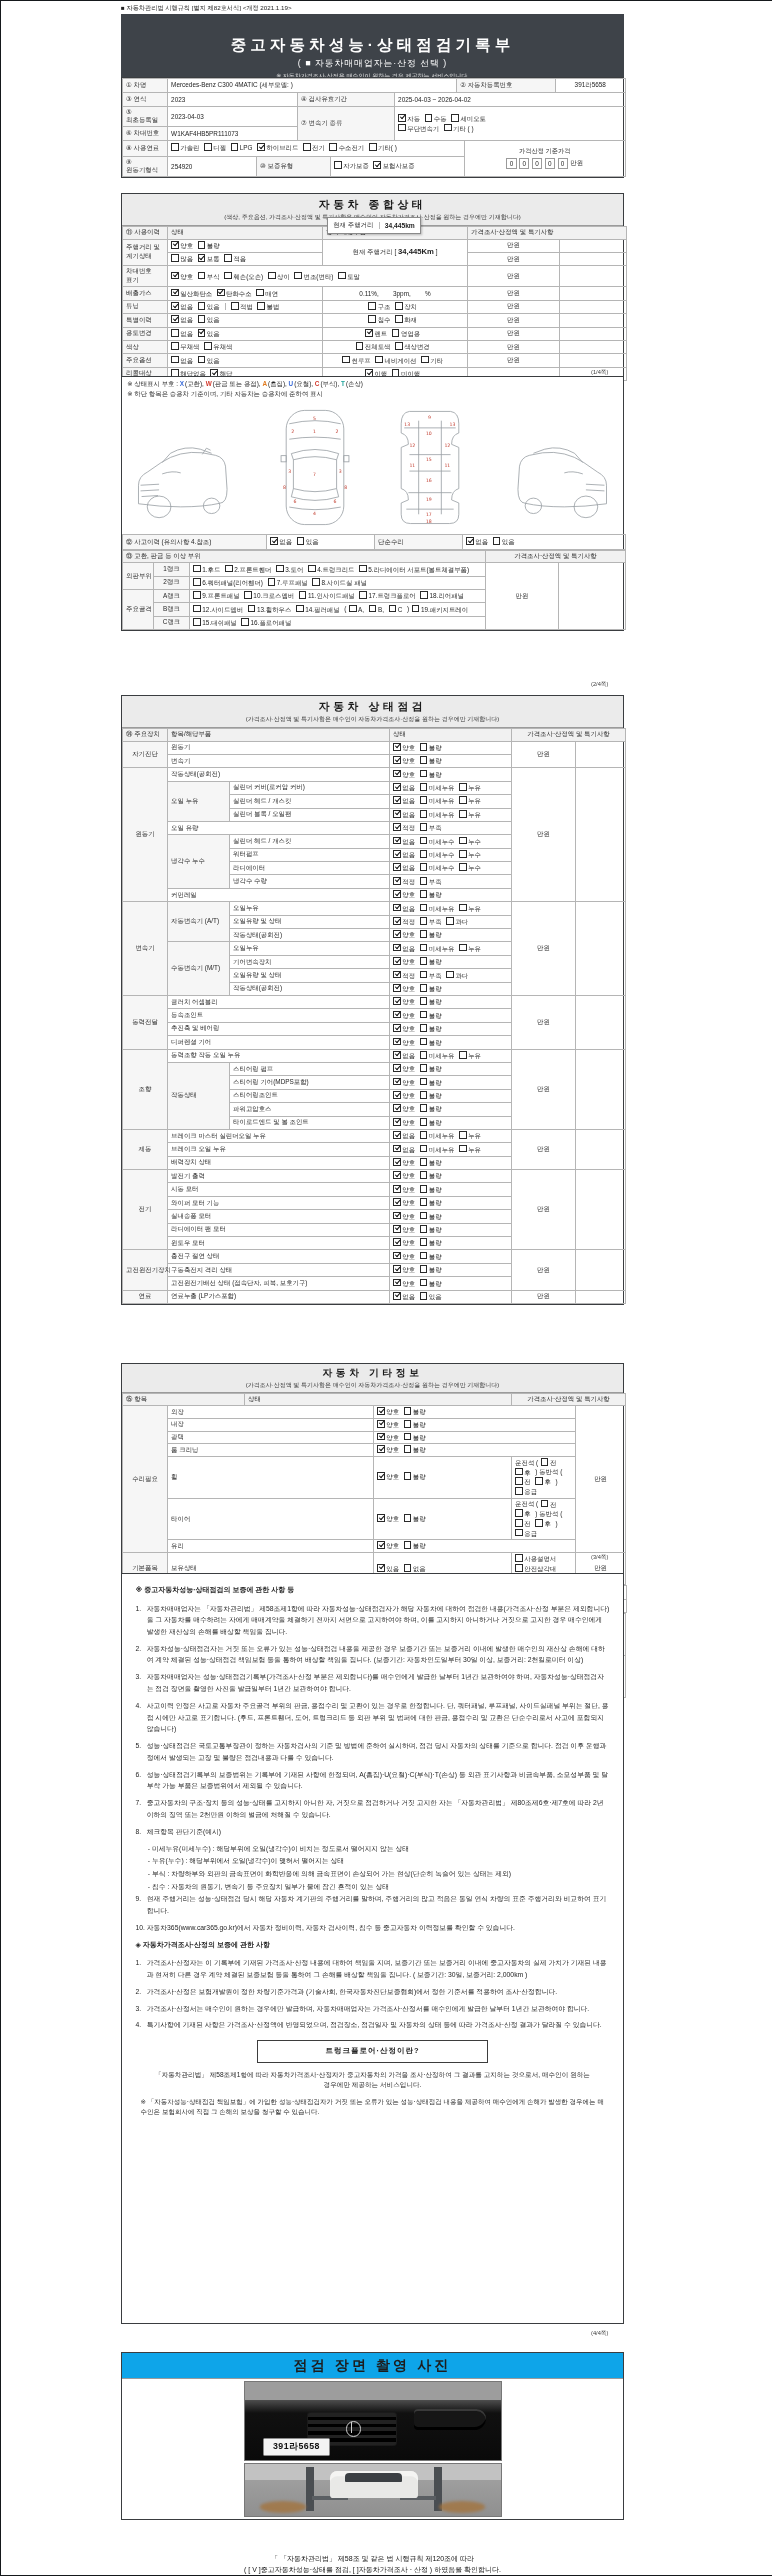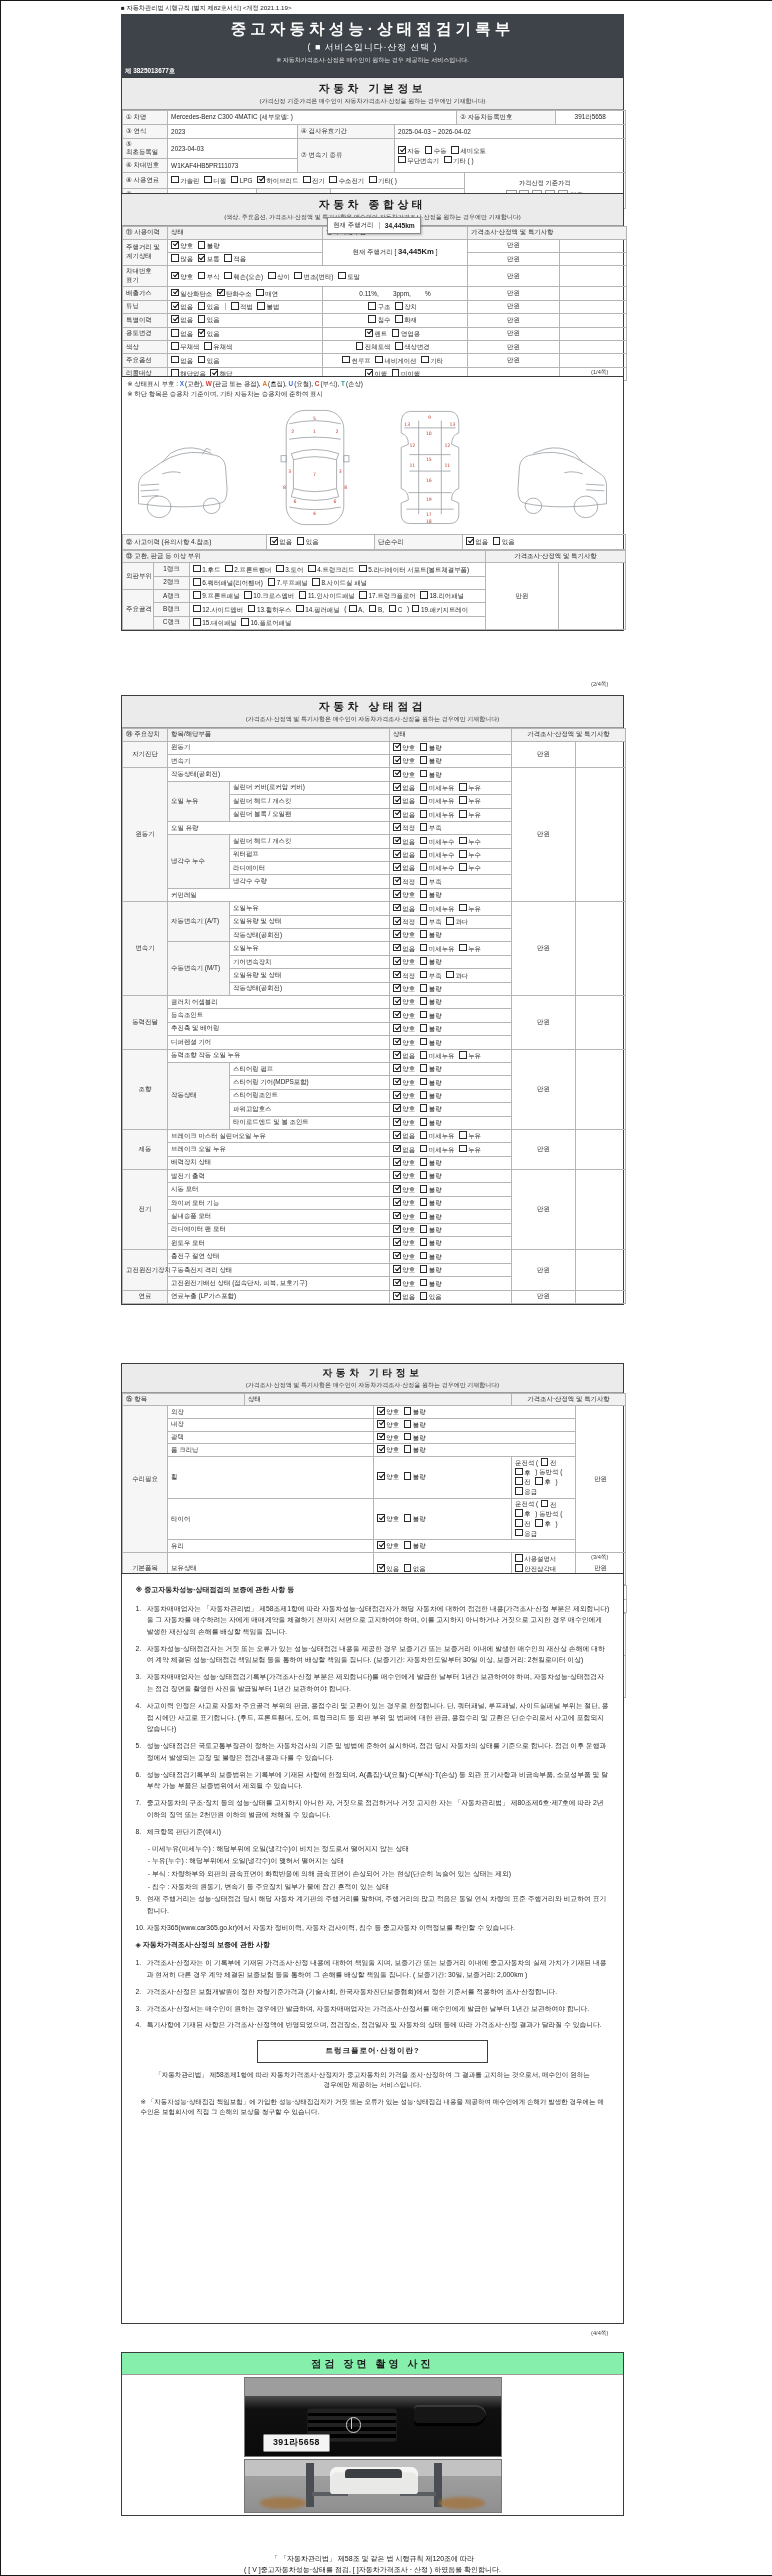--- a/index.html
+++ b/index.html
@@ -3,21 +3,21 @@
 <meta charset="utf-8">
 <style>
   html,body{margin:0;padding:0;background:#fff;}
   .page{position:relative;width:773px;height:2576px;background:#ffffff;
         border:0.5px solid #15181b;box-sizing:border-box;overflow:hidden;
         font-family:"Liberation Sans","DejaVu Sans",sans-serif;color:#1d1d1d;}
   .blk{position:absolute;left:120px;width:503px;box-sizing:border-box;}
   .refline{font-size:6.2px;color:#222;}
   
   .band-dark{background:#3e4349;color:#fff;text-align:center;padding:5.2px 0 1px;}
-  .band-dark .t1{font-size:15.5px;font-weight:bold;letter-spacing:4.1px;}
+  .band-dark .t1{font-size:15.5px;font-weight:bold;letter-spacing:4.1px;margin-top:16px;}
   .band-dark .t2{font-size:8.8px;margin-top:2.1px;letter-spacing:1px;}
   .band-dark .t3{font-size:6px;margin-top:1.5px;color:#e8e8e8;}
   .band-dark .docno{text-align:left;font-size:6.4px;font-weight:bold;padding:2.1px 0 1.5px 4.1px;color:#fff;}
   
   .sec{border:1px solid #3a3d40;background:#fff;box-sizing:border-box;}
   .sechead{background:#ebebeb;border-bottom:0.5px solid #9b9b9b;text-align:center;padding:3.6px 0 3.1px;}
   .sechead .t{font-size:10.8px;font-weight:bold;letter-spacing:3.6px;color:#1b1b1b;}
   .sechead .n{font-size:6px;color:#333;margin-top:1.5px;letter-spacing:0;}
   table{border-collapse:collapse;width:100%;table-layout:fixed;}
   td,th{border:0.5px solid #b5b5b5;font-size:6.4px;padding:1px 3.1px;vertical-align:middle;
@@ -58,22 +58,22 @@
   .notice-body{padding:8.2px 13.4px 5.2px;font-size:6.8px;line-height:1.72;color:#242424;}
   .n-h{font-weight:bold;font-size:7px;margin:2.1px 0 6.2px;}
   .n-item{display:flex;margin-bottom:5.2px;}
   .n-num{width:11.3px;flex:none;}
   .n-sub{margin:1px 0 1px 12.4px;}
   .n-box{width:222px;margin:9.3px auto 6.2px;border:1px solid #3d3d3d;text-align:center;
       font-weight:bold;font-size:7.5px;padding:4.1px 3.1px;letter-spacing:1px;}
   .n-boxtext{margin:0 15.5px 6.2px;font-size:6.6px;line-height:1.6;text-align:center;}
   .n-close{margin:2.1px 5.2px 4.1px;font-size:6.5px;line-height:1.6;}
   
-  .photoband{background:#86efac;border-bottom:0.5px solid #9b9b9b;text-align:center;
-      font-size:10px;font-weight:bold;letter-spacing:3.1px;padding:3.6px 0;}
+  .photoband{background:#0ea5e9;border-bottom:0.5px solid #9b9b9b;text-align:center;
+      font-size:14px;font-weight:bold;letter-spacing:3.1px;padding:3.6px 0;}
   .photo{width:258px;margin:2.1px auto;position:relative;overflow:hidden;border:0.5px solid #777;box-sizing:border-box;}
   .ph1{height:80px;background:linear-gradient(180deg,#9d9d9d 0 17.5px,#4b4b4b 18.5px,#101010 31px,#0a0a0a 100%);}
   .ph1 .grille{position:absolute;left:62px;top:30px;width:88px;height:32px;background:
       repeating-linear-gradient(180deg,#222 0 3.6px,#000 3.6px 7.2px);border-radius:3.1px;border:1px solid #1a1a1a;}
   .ph1 .star{position:absolute;left:101px;top:39px;width:13.4px;height:13.4px;border:1.5px solid #cfcfcf;border-radius:50%;}
   .ph1 .star:after{content:"";position:absolute;left:4.6px;top:-0.5px;width:1px;height:11.3px;background:#cfcfcf;transform:rotate(0deg);}
   .ph1 .lamp{position:absolute;right:14.4px;top:27px;width:72px;height:20.6px;background:#161616;
       border-radius:4.1px 10.3px 12.4px 4.1px;box-shadow:inset 0 2.1px 0 #3a3a3a, inset 0 -3.1px 0 #000;}
   .ph1 .plate{position:absolute;left:18.5px;top:56px;width:65px;height:15.5px;background:#f4f4f4;
       border:1px solid #8b8b8b;border-radius:1.5px;display:flex;align-items:center;justify-content:center;
@@ -93,30 +93,26 @@
 </style>
 </head>
 <body>
 
 <div class="page">
 
   <div class="blk refline" style="top:3.1px">■ 자동차관리법 시행규칙 [별지 제82호서식] &lt;개정 2021.1.19&gt;</div>
 
   <div class="blk band-dark" style="top:13px;height:63px">
     <div class="t1">중고자동차성능·상태점검기록부</div>
-    <div class="t2">( ■ 서비스입니다·산정 선택 )</div>
+    <div class="t2">( ■ 자동차매매업자는·산정 선택 )</div>
     <div class="t3">※ 자동차가격조사·산정은 매수인이 원하는 경우 제공하는 서비스입니다.</div>
     <div class="docno">제 3825013677호</div>
   </div>
 
   <div class="blk sec" style="top:76px">
-    <div class="sechead">
-      <div class="t">자동차 기본정보</div>
-      <div class="n">(가격산정 기준가격은 매수인이 자동차가격조사·산정을 원하는 경우에만 기재합니다)</div>
-    </div>
     <table>
       <colgroup>
           <col style="width:45px">
           <col style="width:89px">
           <col style="width:41px">
           <col style="width:33px">
           <col style="width:64px">
           <col style="width:62px">
           <col style="width:7.7px">
           <col style="width:91px">

